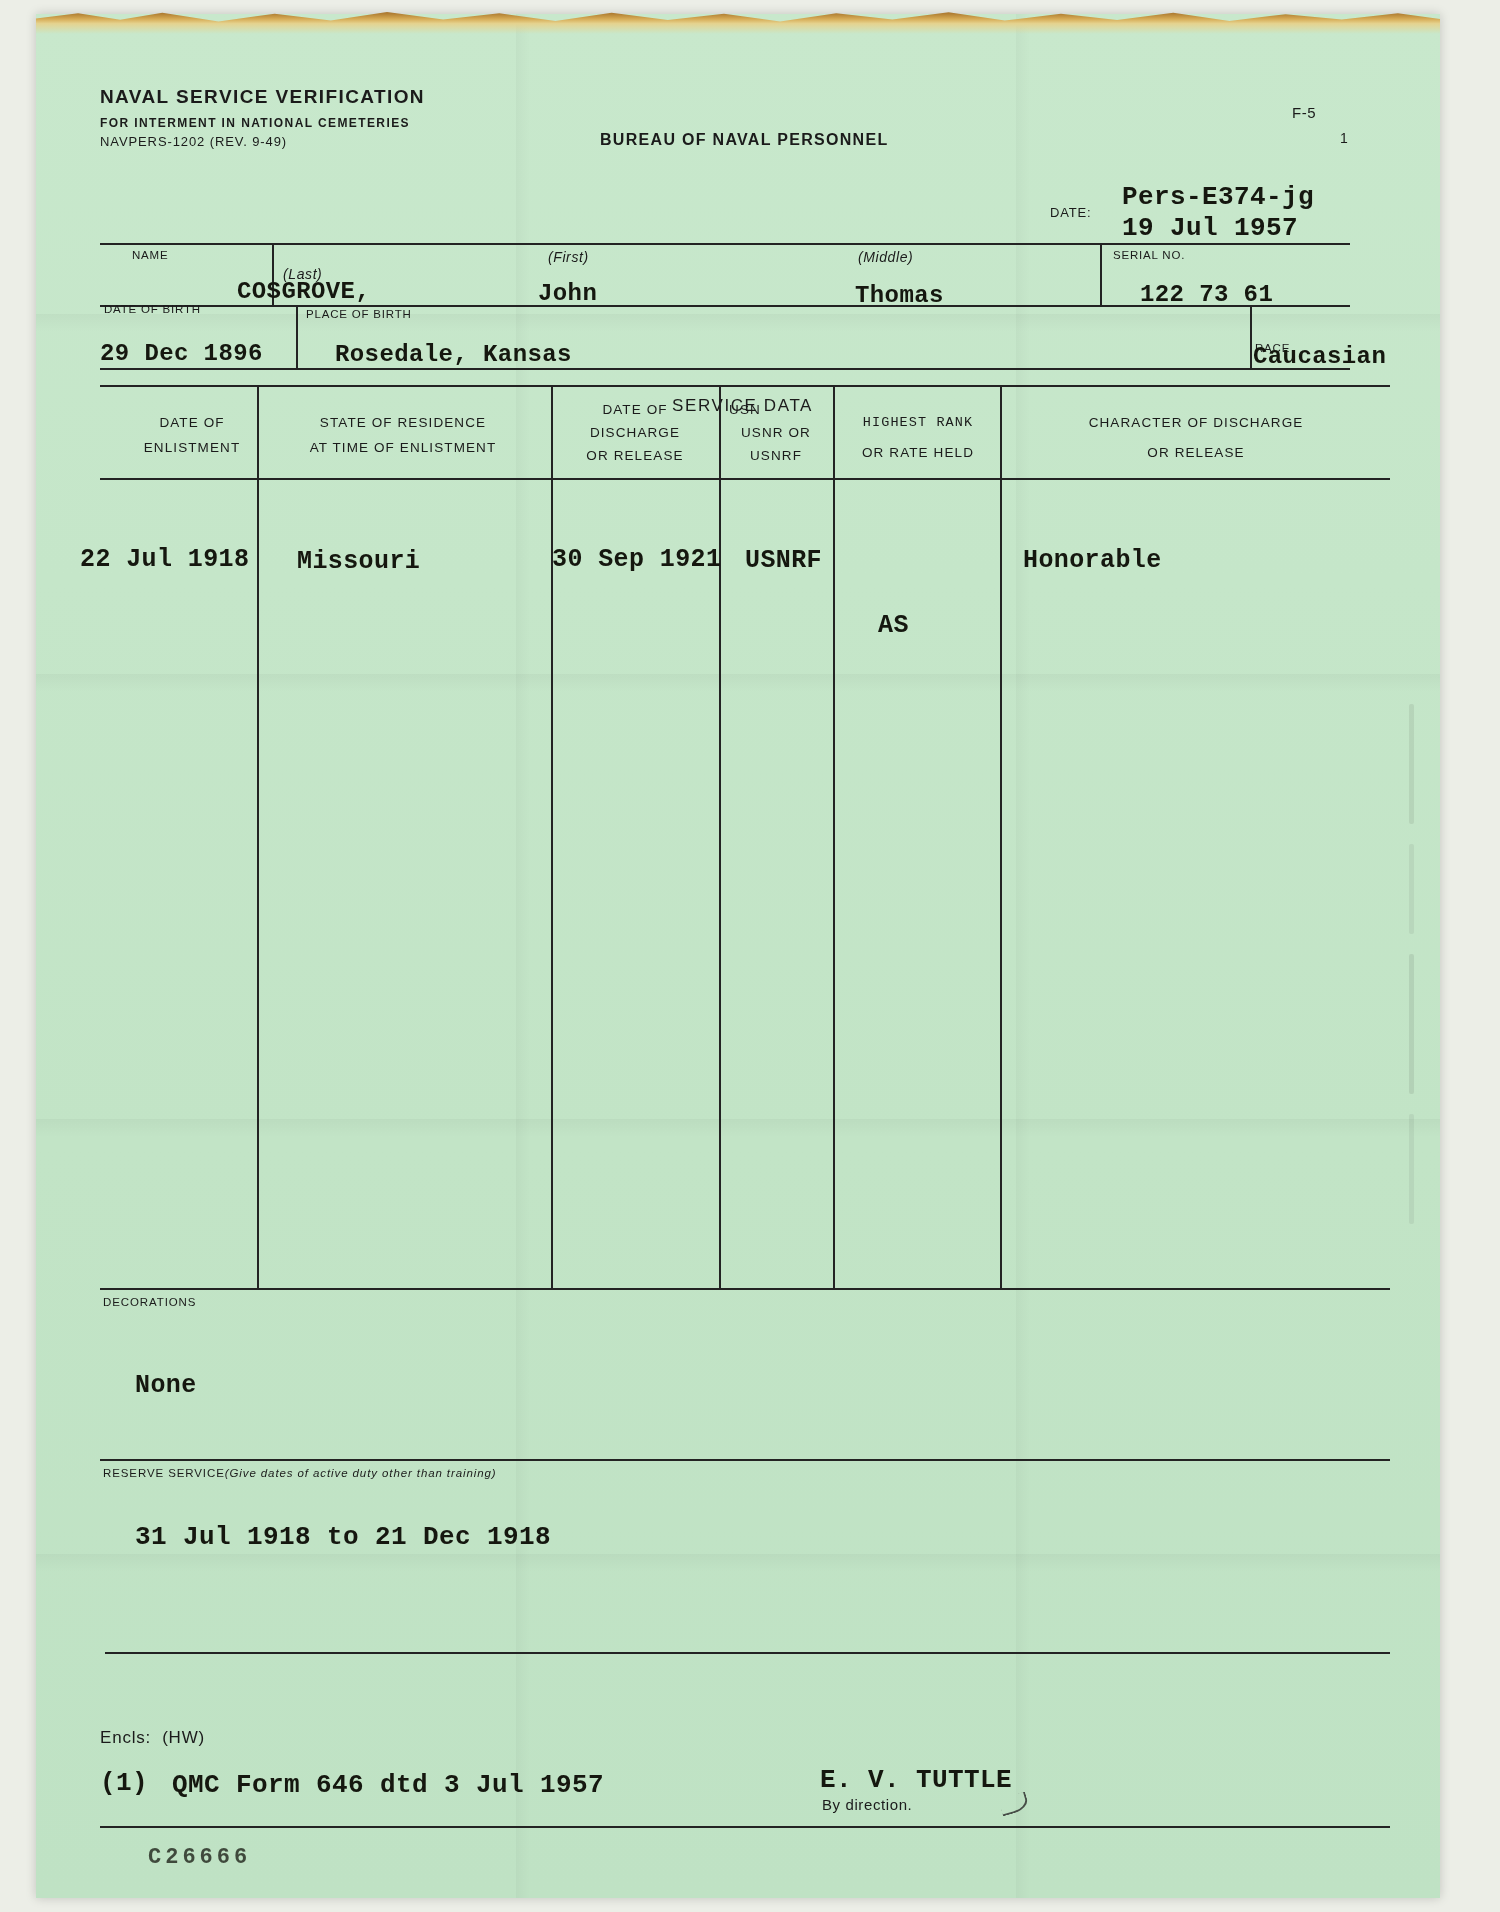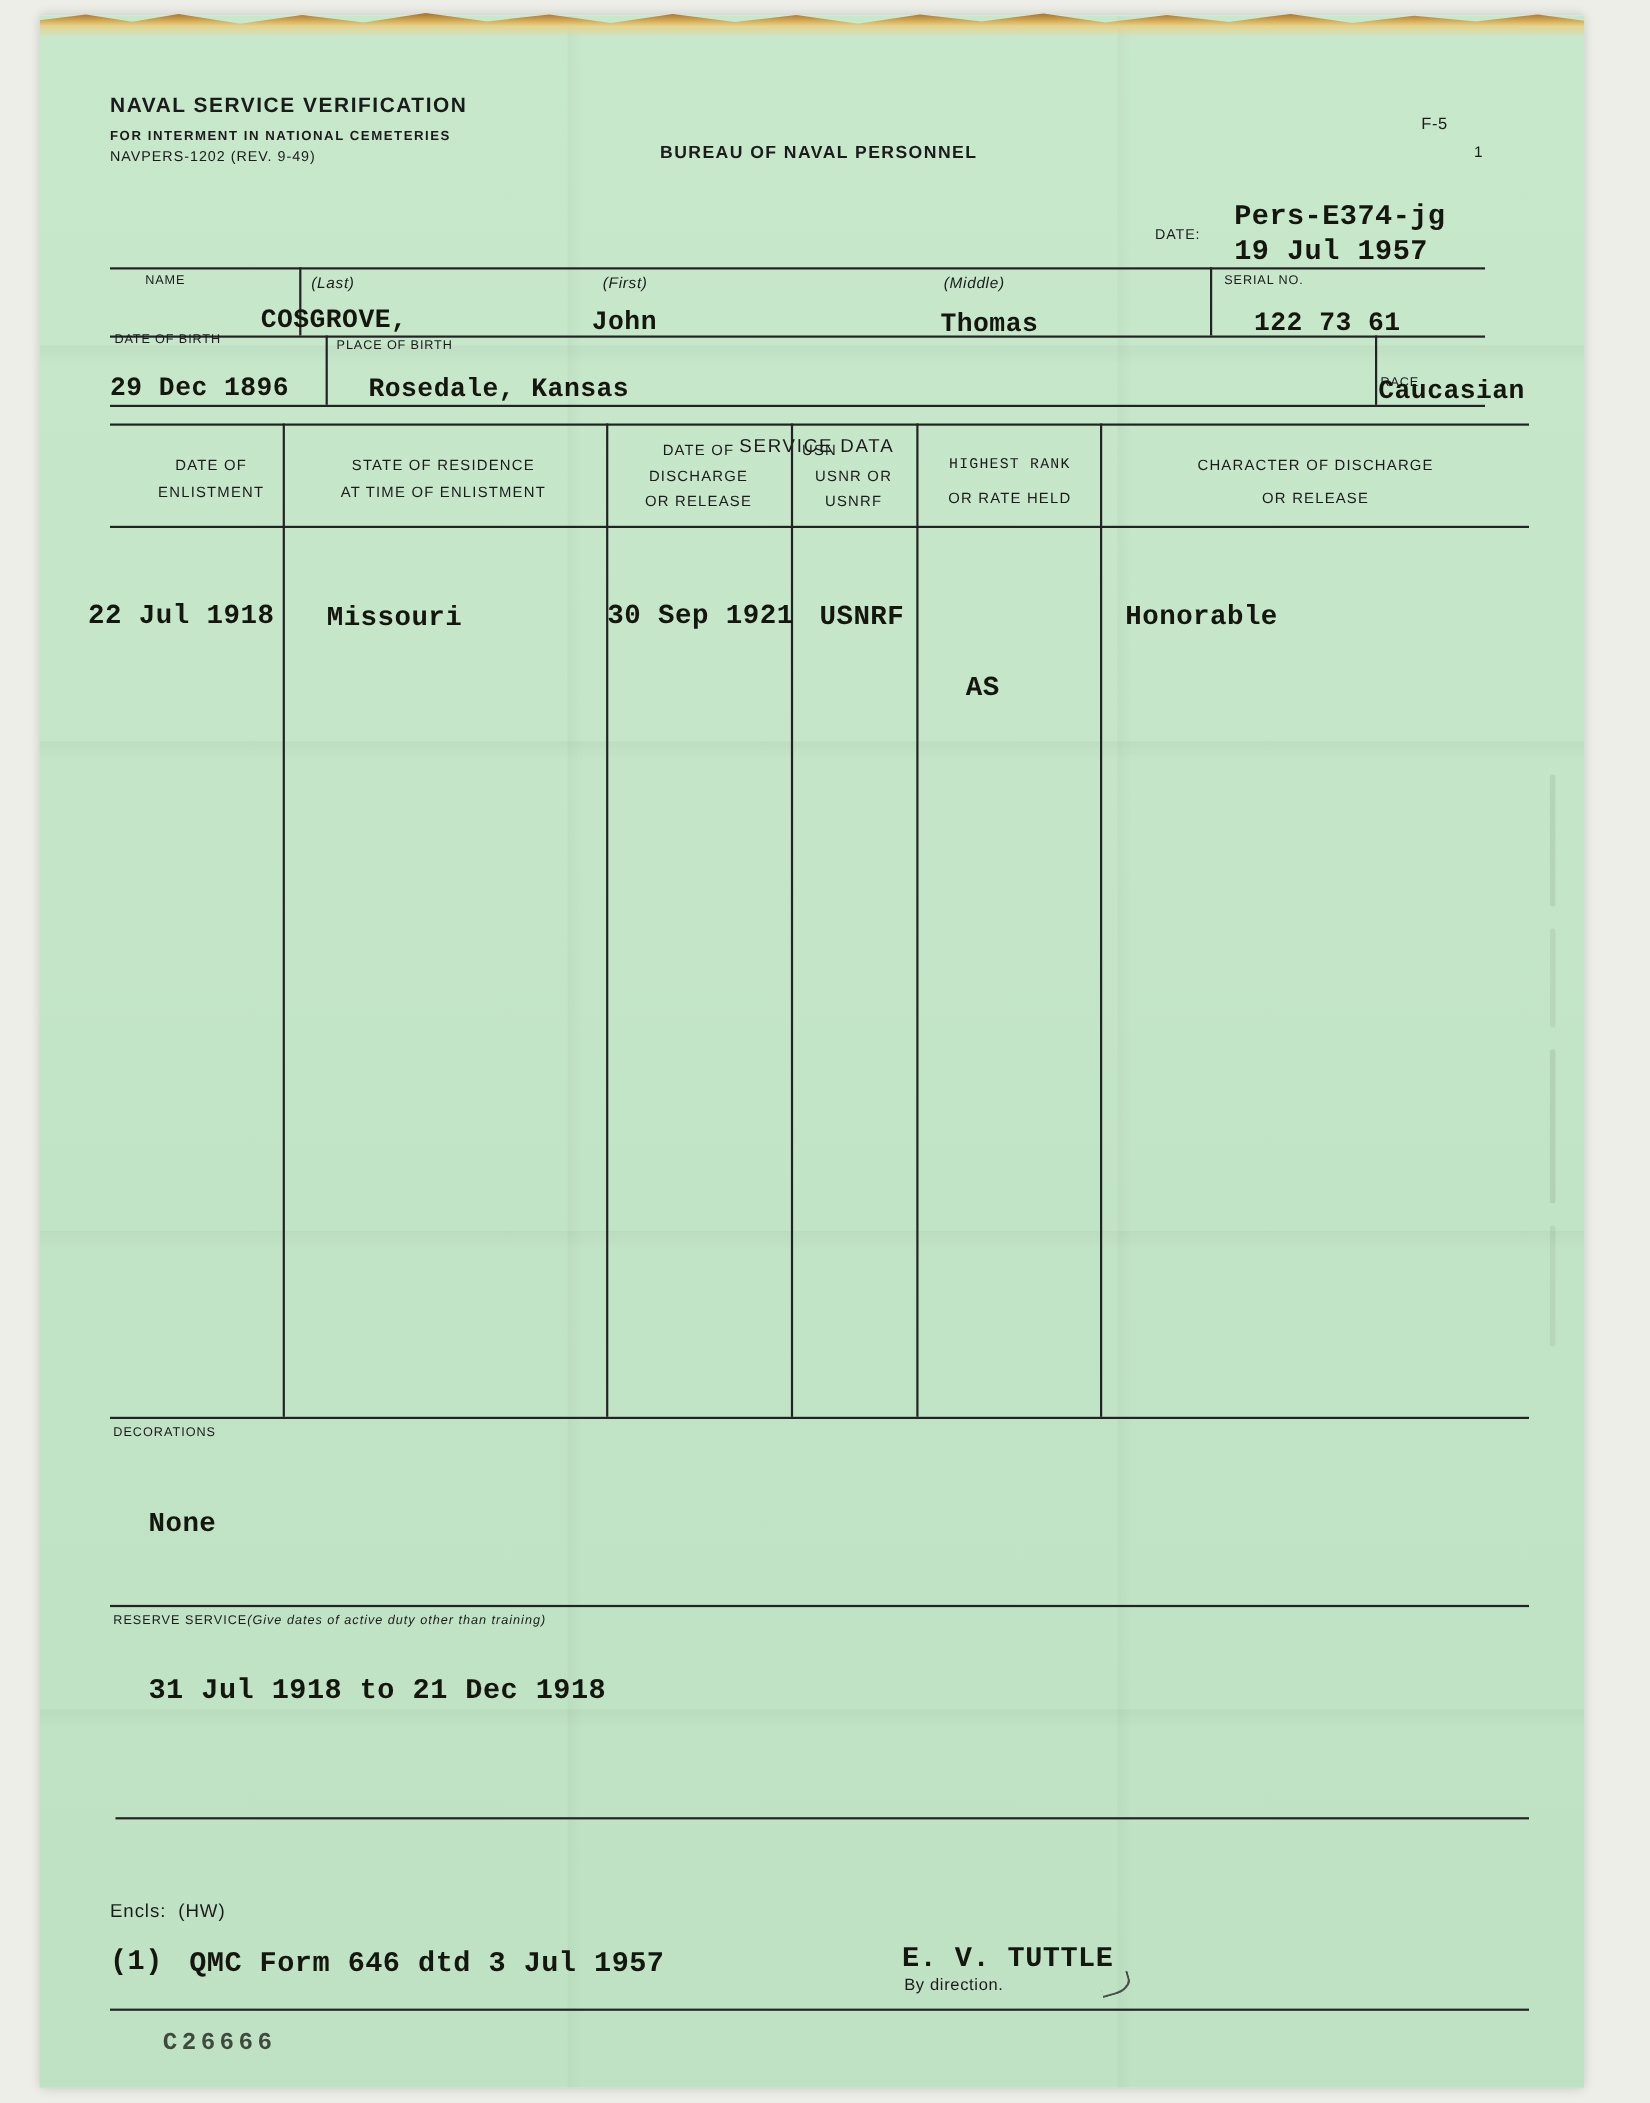--- a/index.html
+++ b/index.html
@@ -195,21 +195,21 @@
   <div class="hline" style="left:100px; top:305px; width:1250px;"></div>
 
   <div class="hline" style="left:100px; top:368px; width:1250px;"></div>
 
   <div class="vline" style="left:272px; top:243px; height:62px;"></div>
   <div class="vline" style="left:1100px; top:243px; height:62px;"></div>
   <div class="vline" style="left:296px; top:305px; height:63px;"></div>
   <div class="vline" style="left:1250px; top:305px; height:63px;"></div>
 
   <div class="lbl fl" style="left:104px; top:249px;padding-left:28px;">NAME</div>
-  <div class="lbl fi" style="left:283px; top:249px;text-align:right;">(Last)</div>
+  <div class="lbl fi" style="left:283px; top:266px;text-align:right;">(Last)</div>
   <div class="lbl fi" style="left:548px; top:249px;">(First)</div>
   <div class="lbl fi" style="left:858px; top:249px;">(Middle)</div>
   <div class="lbl fl" style="left:1113px; top:249px;">SERIAL NO.</div>
 
   <div class="typed" style="left:237px; top:278px; font-size:24px;">COSGROVE,</div>
   <div class="typed" style="left:538px; top:280px; font-size:24px;">John</div>
   <div class="typed" style="left:855px; top:282px; font-size:24px;">Thomas</div>
   <div class="typed" style="left:1140px; top:281px; font-size:24px;">122 73 61</div>
 
   <div class="lbl fl" style="left:104px; top:303px;">DATE OF BIRTH</div>

